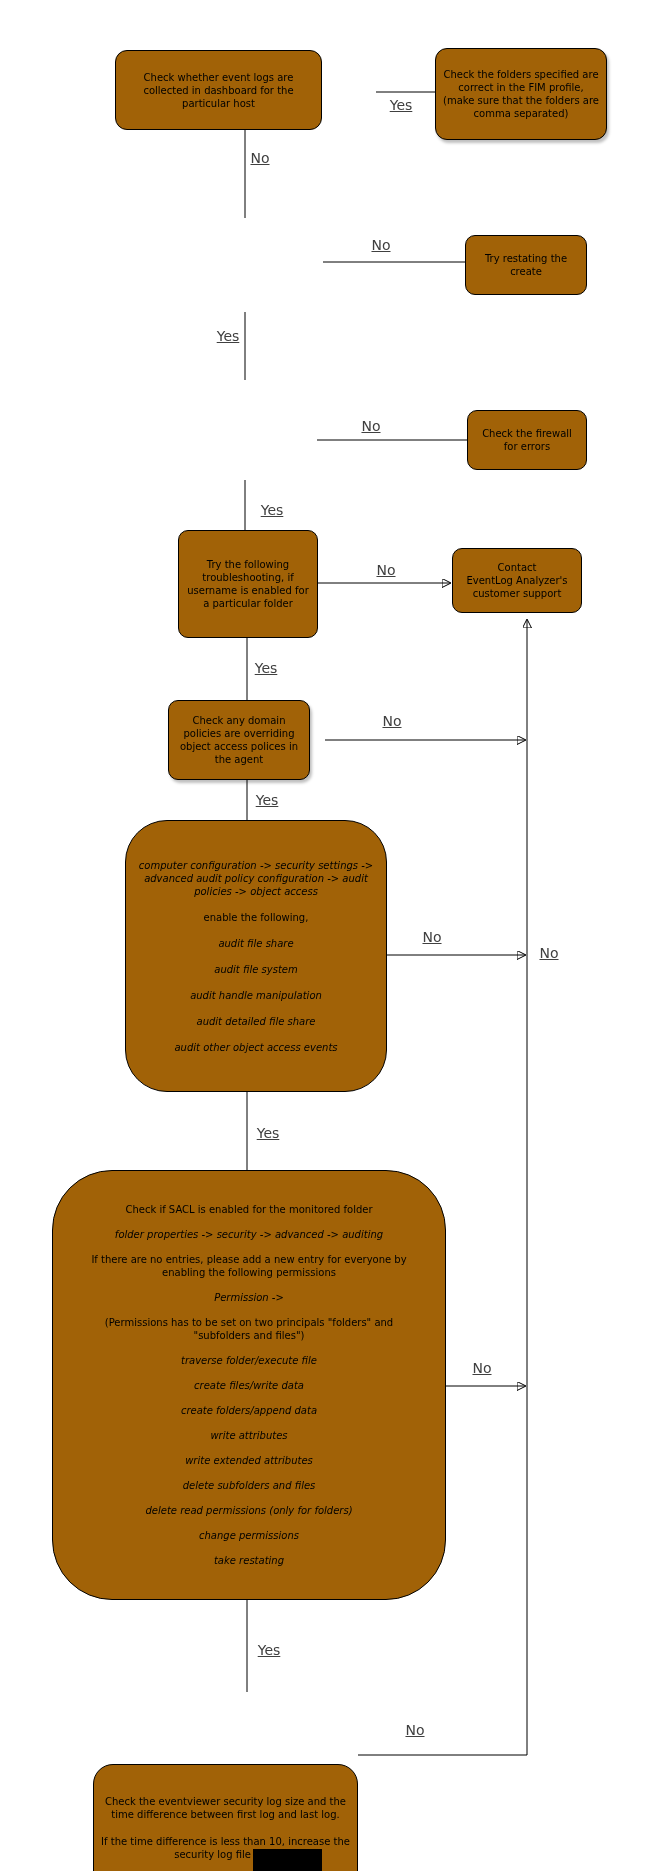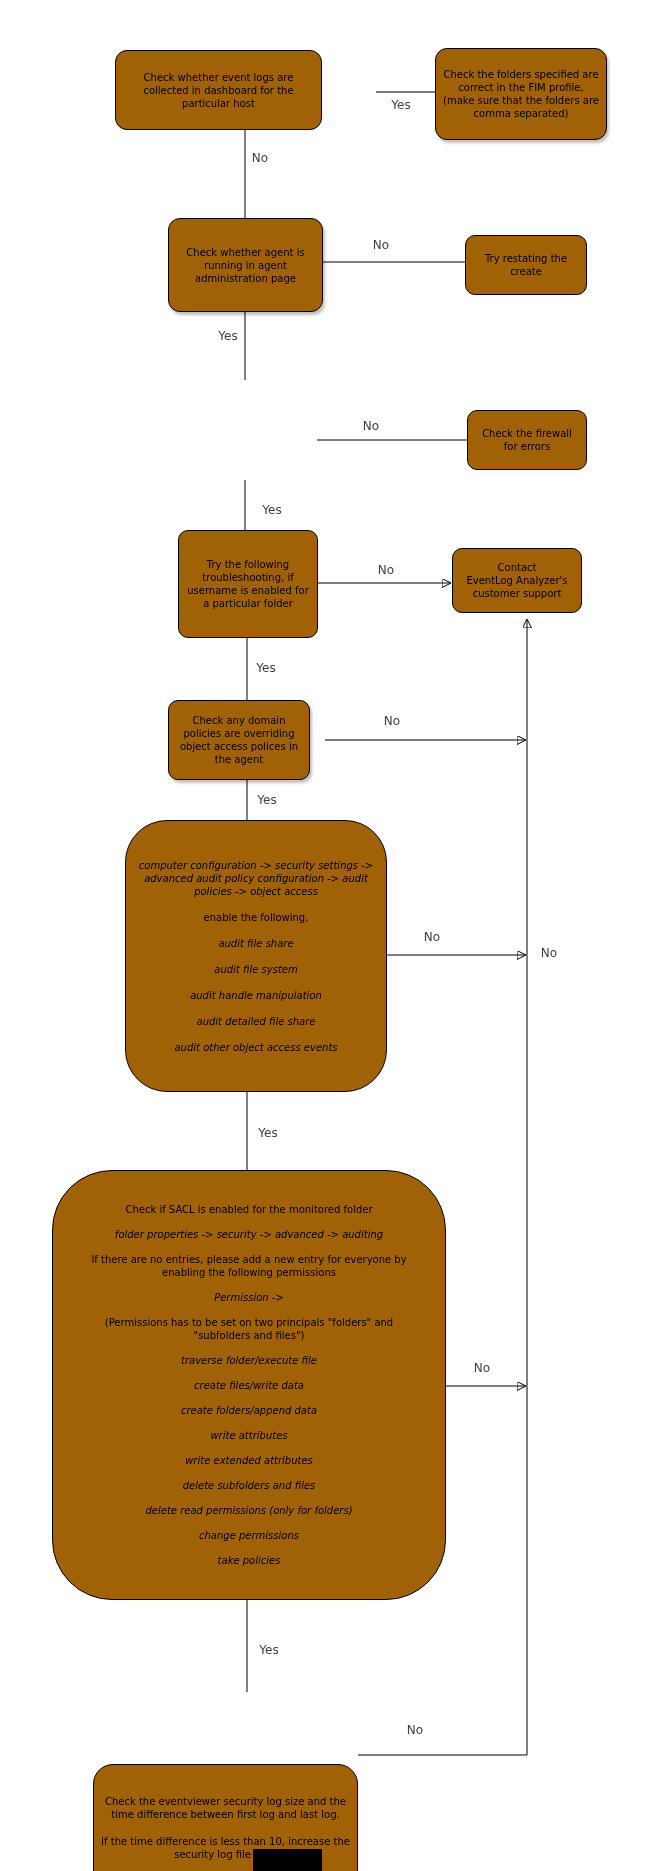--- a/index.html
+++ b/index.html
@@ -15,21 +15,21 @@
     text-align:center;font-size:10px;line-height:1.3;padding:4px 6px;box-sizing:border-box;
   }
   .node .p{width:100%;}
   .shadow{box-shadow:2px 3px 3px rgba(0,0,0,0.25);}
   .r12{border-radius:12px;}
   .big{border-radius:42px;gap:13px;padding:18px 10px;}
   .sacl{border-radius:60px;gap:12px;padding:24px 28px;}
   .it{font-style:italic;}
   .lbl{
     position:absolute;transform:translate(-50%,-50%);
-    font-size:12px;color:#404040;white-space:nowrap;
+    font-size:14px;color:#404040;white-space:nowrap;text-decoration:underline;
   }
   .blackbar{position:absolute;background:#000;}
 </style>
 </head>
 <body>
 
 <div class="canvas">
 
   <svg class="wires" width="658" height="1871" viewBox="0 0 658 1871" xmlns="http://www.w3.org/2000/svg">
     <defs>
@@ -55,23 +55,20 @@
   </svg>
 
   <div class="node r12" style="left:115px;top:50px;width:207px;height:80px">
     <div class="p">Check whether event logs are collected in dashboard for the particular host</div>
   </div>
 
   <div class="node r12 shadow" style="left:435px;top:48px;width:172px;height:92px">
     <div class="p">Check the folders specified are correct in the FIM profile, (make sure that the folders are comma separated)</div>
   </div>
 
-  <div class="node r12 shadow" style="left:168px;top:218px;width:155px;height:94px">
-    <div class="p">Check whether agent is running in agent administration page</div>
-  </div>
 
   <div class="node" style="left:465px;top:235px;width:122px;height:60px">
     <div class="p">Try restating the create</div>
   </div>
 
 
   <div class="node" style="left:467px;top:410px;width:120px;height:60px">
     <div class="p">Check the firewall for errors</div>
   </div>
 
@@ -106,21 +103,21 @@
     <div class="p it">Permission -&gt;</div>
     <div class="p">(Permissions has to be set on two principals "folders" and "subfolders and files")</div>
     <div class="p it">traverse folder/execute file</div>
     <div class="p it">create files/write data</div>
     <div class="p it">create folders/append data</div>
     <div class="p it">write attributes</div>
     <div class="p it">write extended attributes</div>
     <div class="p it">delete subfolders and files</div>
     <div class="p it">delete read permissions (only for folders)</div>
     <div class="p it">change permissions</div>
-    <div class="p it">take policies</div>
+    <div class="p it">take restating</div>
   </div>
 
   <div class="node" style="left:93px;top:1764px;width:265px;height:128px;border-radius:20px;gap:14px">
     <div class="p">Check the eventviewer security log size and the time difference between first log and last log.</div>
     <div class="p">If the time difference is less than 10, increase the security log file size.</div>
   </div>
 
   <span class="lbl" style="left:401px;top:105px">Yes</span>
   <span class="lbl" style="left:260px;top:158px">No</span>
   <span class="lbl" style="left:381px;top:245px">No</span>

